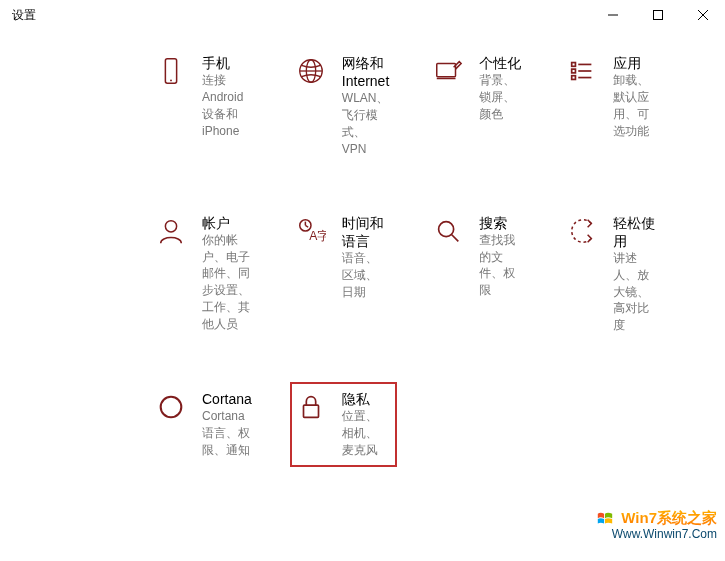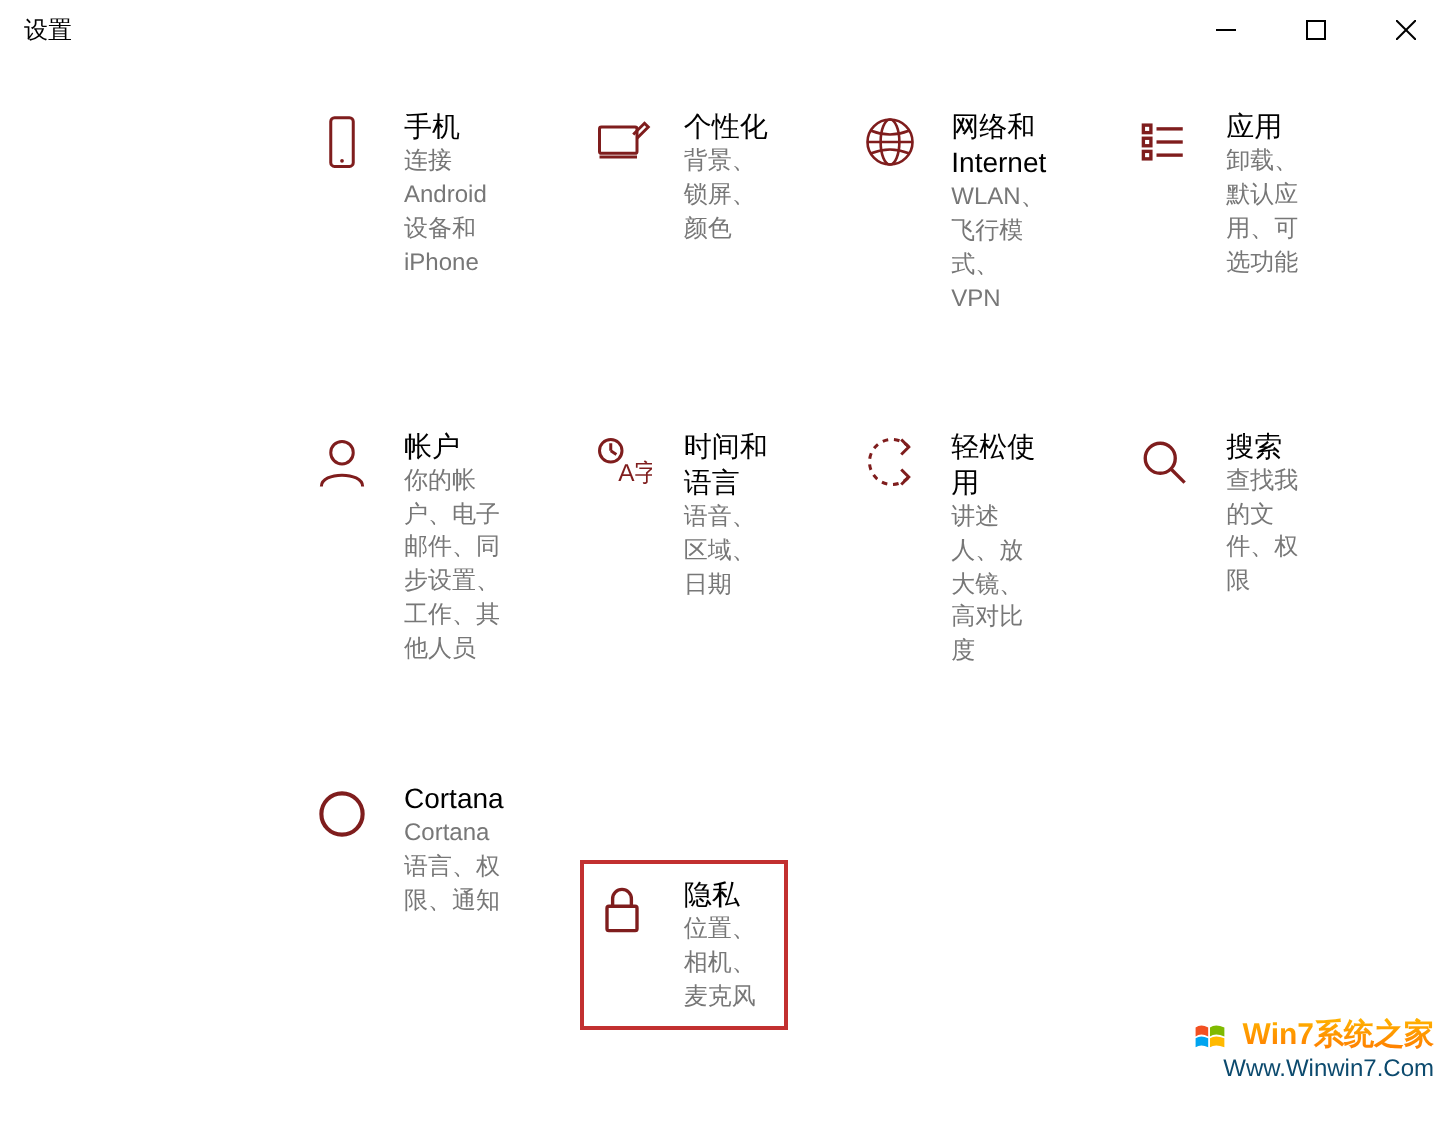--- a/index.html
+++ b/index.html
@@ -47,21 +47,20 @@
     display: flex;
     align-items: flex-start;
     gap: 14px;
     padding: 6px 6px 6px 2px;
     border: 2px solid transparent;
     box-sizing: border-box;
     min-height: 68px;
   }
   .tile.highlight {
     border: 2px solid #c23030;
-    margin-top: 48px;
   }
   .tile-icon {
     width: 34px;
     height: 34px;
     flex: 0 0 34px;
     display: flex;
     align-items: center;
     justify-content: center;
     color: #7f1d1d;
   }
@@ -137,45 +136,45 @@
       </svg>
     </span>
     <span class="tile-text">
       <span class="tile-title">手机</span>
       <span class="tile-sub">连接 Android 设备和 iPhone</span>
     </span>
   </div>
 
   <div class="tile">
     <span class="tile-icon">
-      <svg viewBox="0 0 32 32" fill="none" stroke="currentColor" stroke-width="1.6">
-        <rect x="4" y="8" width="20" height="14" rx="1"></rect>
-        <path d="M22 12 L28 6 L30 8 L24 14"></path>
-        <line x1="4" y1="24" x2="24" y2="24"></line>
-      </svg>
-    </span>
-    <span class="tile-text">
-      <span class="tile-title">个性化</span>
-      <span class="tile-sub">背景、锁屏、颜色</span>
-    </span>
-  </div>
-
-  <div class="tile">
-    <span class="tile-icon">
       <svg viewBox="0 0 32 32" fill="none" stroke="currentColor" stroke-width="1.4">
         <circle cx="16" cy="16" r="12"></circle>
         <ellipse cx="16" cy="16" rx="5" ry="12"></ellipse>
         <line x1="4" y1="16" x2="28" y2="16"></line>
         <path d="M6 10 Q16 14 26 10"></path>
         <path d="M6 22 Q16 18 26 22"></path>
       </svg>
     </span>
     <span class="tile-text">
       <span class="tile-title">网络和 Internet</span>
       <span class="tile-sub">WLAN、飞行模式、VPN</span>
+    </span>
+  </div>
+
+  <div class="tile">
+    <span class="tile-icon">
+      <svg viewBox="0 0 32 32" fill="none" stroke="currentColor" stroke-width="1.6">
+        <rect x="4" y="8" width="20" height="14" rx="1"></rect>
+        <path d="M22 12 L28 6 L30 8 L24 14"></path>
+        <line x1="4" y1="24" x2="24" y2="24"></line>
+      </svg>
+    </span>
+    <span class="tile-text">
+      <span class="tile-title">个性化</span>
+      <span class="tile-sub">背景、锁屏、颜色</span>
     </span>
   </div>
 
   <div class="tile">
     <span class="tile-icon">
       <svg viewBox="0 0 32 32" fill="none" stroke="currentColor" stroke-width="1.8">
         <rect x="5" y="7" width="4" height="4"></rect>
           <line x1="12" y1="9" x2="26" y2="9"></line>
         <rect x="5" y="14" width="4" height="4"></rect>
           <line x1="12" y1="16" x2="26" y2="16"></line>
@@ -212,42 +211,42 @@
       </svg>
     </span>
     <span class="tile-text">
       <span class="tile-title">时间和语言</span>
       <span class="tile-sub">语音、区域、日期</span>
     </span>
   </div>
 
   <div class="tile">
     <span class="tile-icon">
+      <svg viewBox="0 0 32 32" fill="none" stroke="currentColor" stroke-width="1.8">
+        <circle cx="14" cy="14" r="8"></circle>
+        <line x1="20" y1="20" x2="27" y2="27"></line>
+      </svg>
+    </span>
+    <span class="tile-text">
+      <span class="tile-title">搜索</span>
+      <span class="tile-sub">查找我的文件、权限</span>
+    </span>
+  </div>
+
+  <div class="tile">
+    <span class="tile-icon">
       <svg viewBox="0 0 32 32" fill="none" stroke="currentColor" stroke-width="1.6">
         <path d="M26 8 A12 12 0 1 0 26 24" stroke-dasharray="3 3"></path>
         <polyline points="22,4 26,8 22,12"></polyline>
         <polyline points="22,20 26,24 22,28"></polyline>
       </svg>
     </span>
     <span class="tile-text">
       <span class="tile-title">轻松使用</span>
       <span class="tile-sub">讲述人、放大镜、高对比度</span>
-    </span>
-  </div>
-
-  <div class="tile">
-    <span class="tile-icon">
-      <svg viewBox="0 0 32 32" fill="none" stroke="currentColor" stroke-width="1.8">
-        <circle cx="14" cy="14" r="8"></circle>
-        <line x1="20" y1="20" x2="27" y2="27"></line>
-      </svg>
-    </span>
-    <span class="tile-text">
-      <span class="tile-title">搜索</span>
-      <span class="tile-sub">查找我的文件、权限</span>
     </span>
   </div>
 
   <div class="tile">
     <span class="tile-icon">
       <svg viewBox="0 0 32 32" fill="none" stroke="currentColor" stroke-width="2.2">
         <circle cx="16" cy="16" r="11"></circle>
       </svg>
     </span>
     <span class="tile-text">

